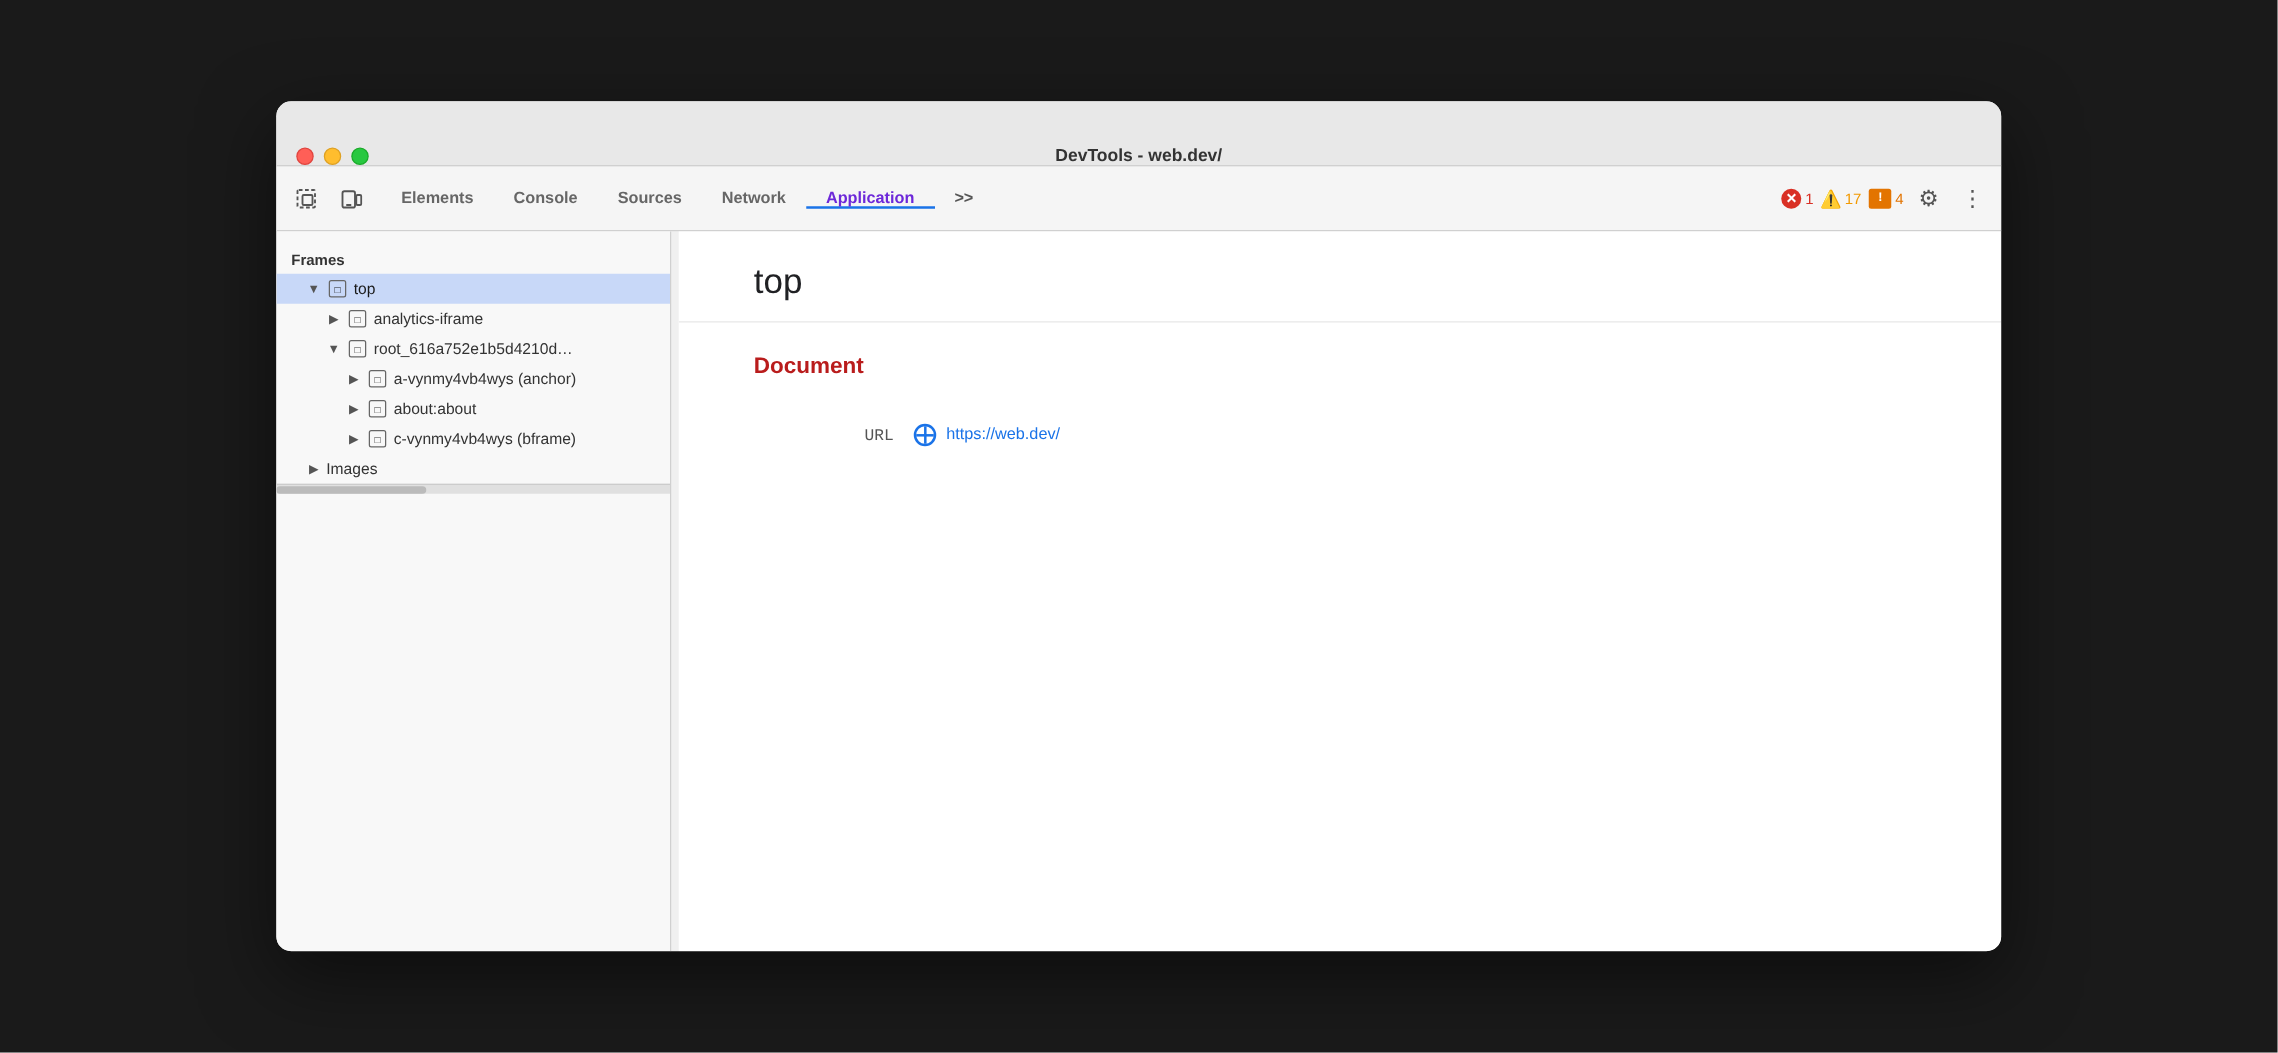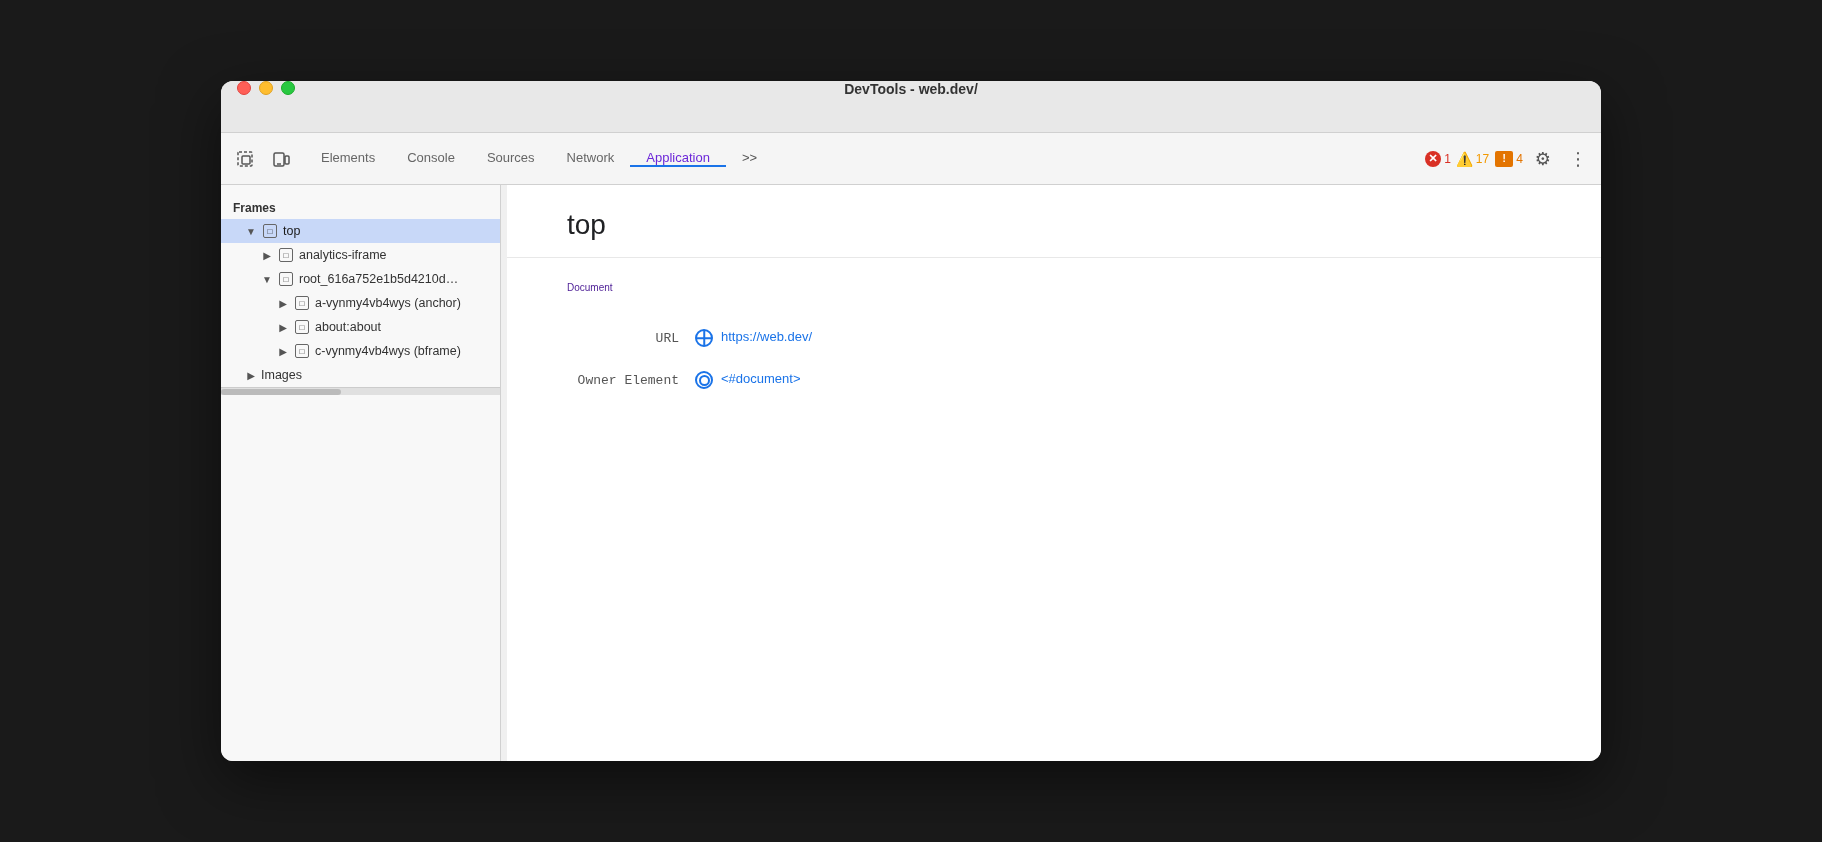--- a/index.html
+++ b/index.html
@@ -18,21 +18,21 @@
       border-radius: 12px;
       box-shadow: 0 20px 60px rgba(0,0,0,0.5);
       overflow: hidden;
       display: flex;
       flex-direction: column;
     }
     .titlebar {
       background: #e8e8e8;
       height: 52px;
       display: flex;
-      align-items: flex-start;
+      align-items: flex-end;
       padding: 0 16px;
       border-bottom: 1px solid #d0d0d0;
       position: relative;
       flex-shrink: 0;
     }
     .traffic-lights {
       display: flex;
       gap: 8px;
       align-items: center;
     }
@@ -72,20 +72,21 @@
       border-radius: 4px;
       cursor: pointer;
       color: #555;
       font-size: 16px;
     }
     .tab-bar {
       display: flex;
       align-items: flex-start;
       flex: 1;
       padding: 0 4px;
+      font-weight: bold;
     }
     .tab {
       padding: 0 16px;
       height: 100%;
       display: flex;
       align-items: center;
       font-size: 13px;
       color: #666;
       cursor: pointer;
       border-bottom: 2px solid transparent;
@@ -148,21 +149,21 @@
       color: #555;
       cursor: pointer;
       padding: 4px 6px;
     }
     .content-area {
       display: flex;
       flex: 1;
       overflow: hidden;
     }
     .sidebar {
-      width: 280px;
+      width: 316px;
       background: #f8f8f8;
       border-right: 1px solid #d0d0d0;
       overflow-y: auto;
       flex-shrink: 0;
       padding-top: 8px;
     }
     .sidebar-section-header {
       font-size: 12px;
       font-weight: 600;
       color: #333;
@@ -233,23 +234,23 @@
     }
     .main-panel-title {
       font-size: 28px;
       font-weight: 300;
       color: #202124;
     }
     .main-panel-body {
       padding: 24px 32px;
     }
     .section-title {
-      font-size: 10px;
-      font-weight: 400;
-      color: #4c1d95;
+      font-size: 18px;
+      font-weight: 700;
+      color: #b91c1c;
       margin-bottom: 24px;
       padding-left: 28px;
     }
     .info-row {
       display: flex;
       align-items: center;
       padding: 12px 0;
       gap: 16px;
     }
     .info-label {
@@ -454,24 +455,17 @@
 
         <div class="info-row">
           <span class="info-label">URL</span>
           <span class="info-value">
             <span class="globe-icon"></span>
             <a href="#">https://web.dev/</a>
           </span>
         </div>
 
 
-        <div class="info-row">
-          <span class="info-label">Owner Element</span>
-          <span class="info-value">
-            <span class="scope-icon"></span>
-            <a href="#">&lt;#document&gt;</a>
-          </span>
-        </div>
       </div>
     </div>
 
   </div>
 </div>
 
 </body></html>

